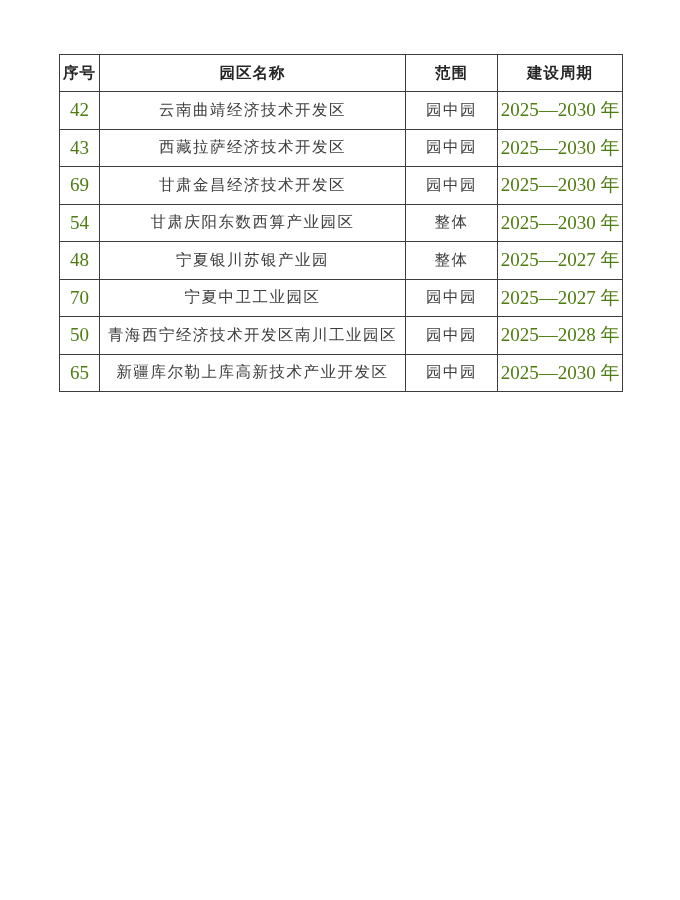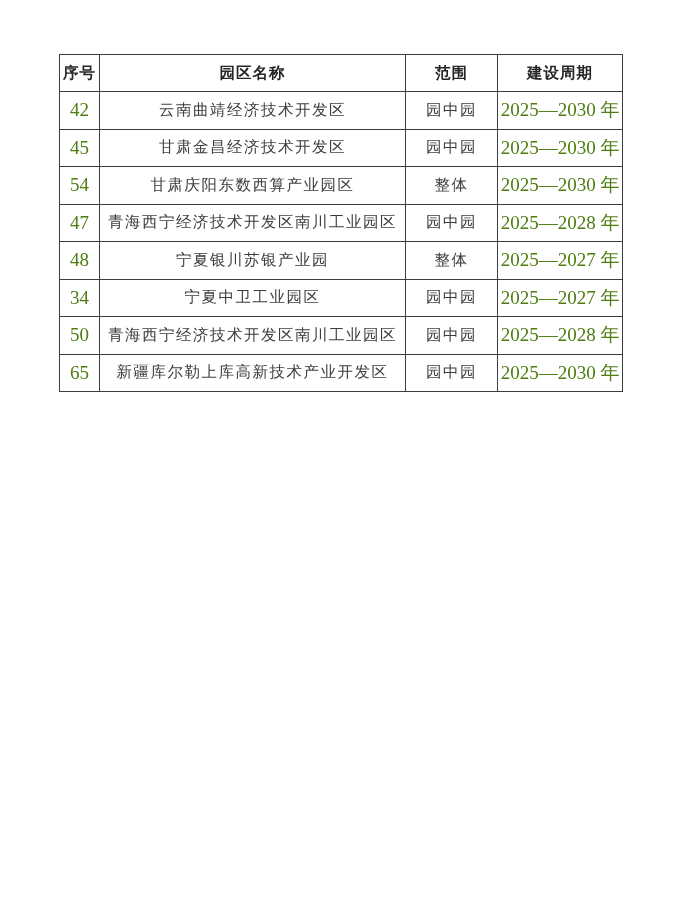--- a/index.html
+++ b/index.html
@@ -87,45 +87,45 @@
       </tr>
     </thead>
     <tbody>
         <tr>
           <td class="cell-no">42</td>
           <td class="cell-name">云南曲靖经济技术开发区</td>
           <td class="cell-scope">园中园</td>
           <td class="cell-period">2025—2030 年</td>
         </tr>
         <tr>
-          <td class="cell-no">45</td>
+          <td class="cell-no">43</td>
+          <td class="cell-name">西藏拉萨经济技术开发区</td>
+          <td class="cell-scope">园中园</td>
+          <td class="cell-period">2025—2030 年</td>
+        </tr>
+        <tr>
+          <td class="cell-no">69</td>
           <td class="cell-name">甘肃金昌经济技术开发区</td>
           <td class="cell-scope">园中园</td>
           <td class="cell-period">2025—2030 年</td>
         </tr>
         <tr>
           <td class="cell-no">54</td>
           <td class="cell-name">甘肃庆阳东数西算产业园区</td>
           <td class="cell-scope">整体</td>
           <td class="cell-period">2025—2030 年</td>
         </tr>
         <tr>
-          <td class="cell-no">47</td>
-          <td class="cell-name">青海西宁经济技术开发区南川工业园区</td>
-          <td class="cell-scope">园中园</td>
-          <td class="cell-period">2025—2028 年</td>
-        </tr>
-        <tr>
           <td class="cell-no">48</td>
           <td class="cell-name">宁夏银川苏银产业园</td>
           <td class="cell-scope">整体</td>
           <td class="cell-period">2025—2027 年</td>
         </tr>
         <tr>
-          <td class="cell-no">34</td>
+          <td class="cell-no">70</td>
           <td class="cell-name">宁夏中卫工业园区</td>
           <td class="cell-scope">园中园</td>
           <td class="cell-period">2025—2027 年</td>
         </tr>
         <tr>
           <td class="cell-no">50</td>
           <td class="cell-name">青海西宁经济技术开发区南川工业园区</td>
           <td class="cell-scope">园中园</td>
           <td class="cell-period">2025—2028 年</td>
         </tr>

